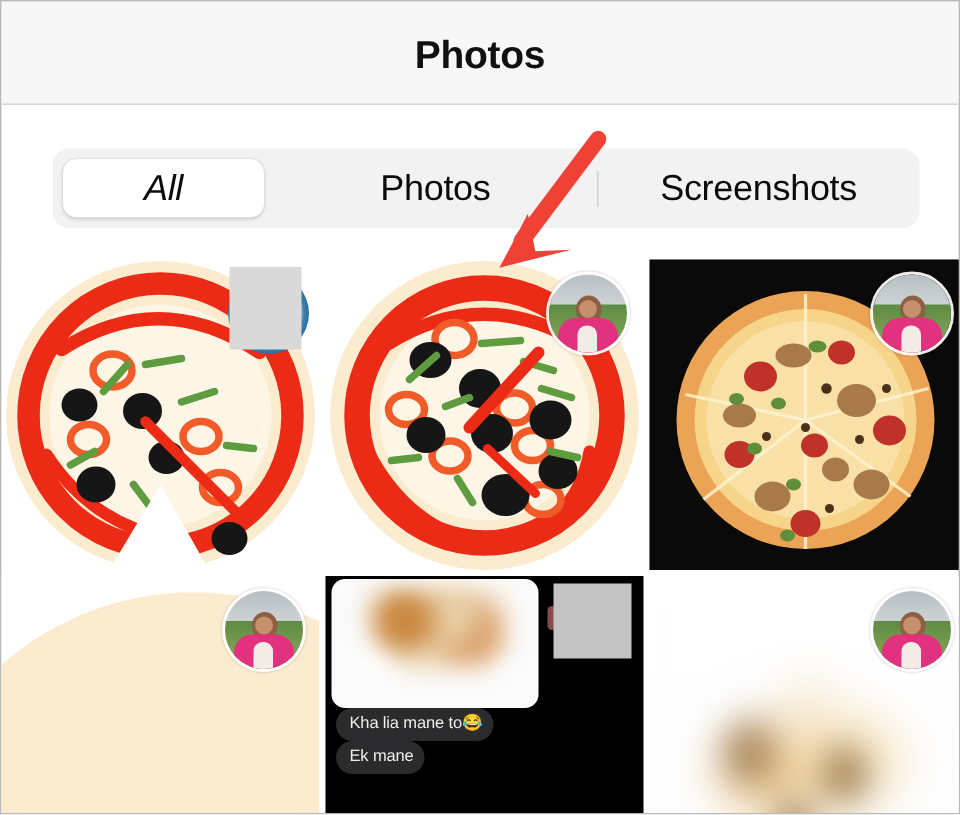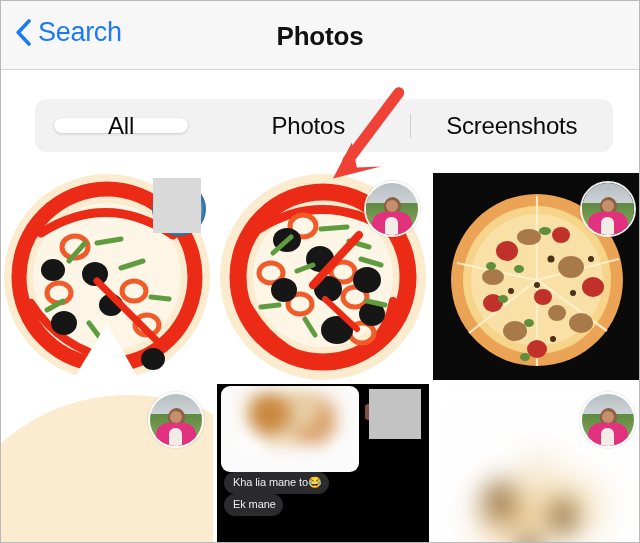--- a/index.html
+++ b/index.html
@@ -88,23 +88,24 @@
     font-size: 24px;
     color: #0b0b0b;
     letter-spacing: -0.2px;
     position: relative;
     cursor: pointer;
     user-select: none;
   }
   .segment.selected {
     background: #ffffff;
     border-radius: 9px;
-    margin: 19px;
+    margin: 7px;
     box-shadow: 0 1px 3px rgba(0,0,0,0.16), 0 0 1px rgba(0,0,0,0.12);
     flex: 0 0 134px;
+    font-style: italic;
   }
   .seg-divider {
     width: 1px;
     align-self: center;
     height: 24px;
     background: #cfcfcf;
   }
 
   
   .grid {
@@ -282,26 +283,20 @@
     pointer-events: none;
     z-index: 40;
   }
 </style>
 </head>
 <body>
 
 <div class="phone">
 
   <div class="navbar">
-    <div class="back-link">
-      <svg class="chevron-left" viewBox="0 0 16 27">
-        <path d="M14 2 L3.2 13.5 L14 25" fill="none" stroke="#1a7af8" stroke-width="3.6" stroke-linecap="round" stroke-linejoin="round"></path>
-      </svg>
-      <span class="back-label">Search</span>
-    </div>
     <div class="nav-title">Photos</div>
   </div>
 
   <div class="segment-wrap">
     <div class="segments">
       <div class="segment selected">
         <span>All</span>
       </div>
       <div class="segment">
         <span>Photos</span>

